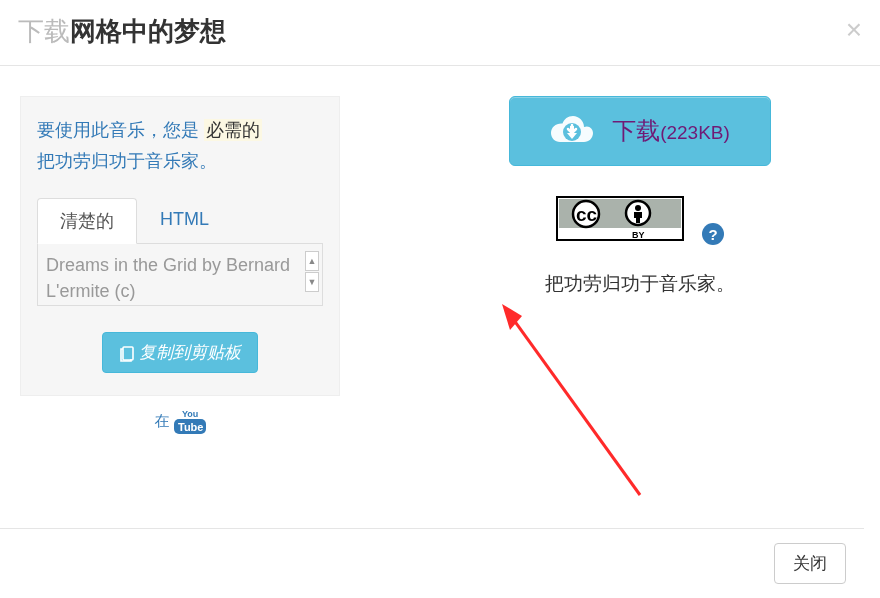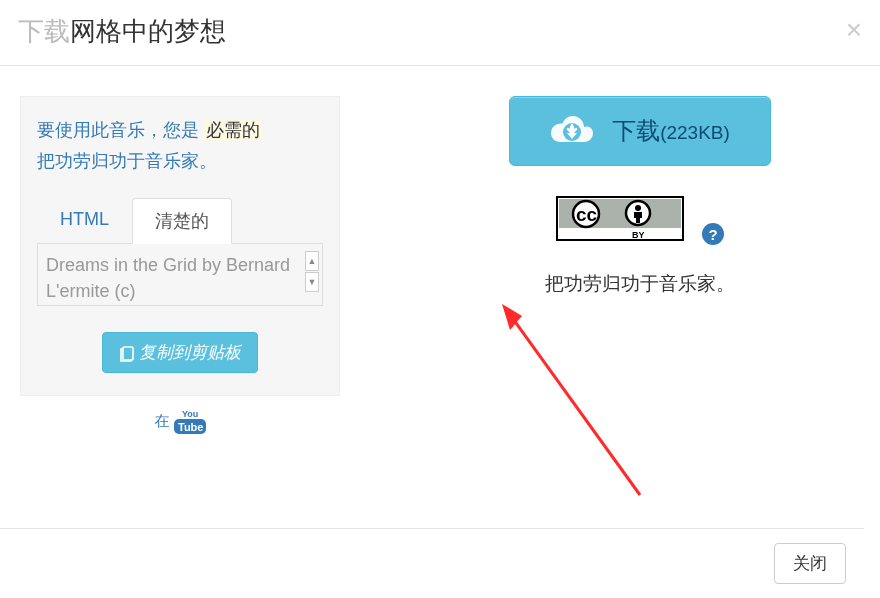--- a/index.html
+++ b/index.html
@@ -19,21 +19,21 @@
     position: relative;
   }
   .title-prefix {
     font-size: 26px;
     color: #bbb;
     font-weight: 300;
   }
   .title-name {
     font-size: 26px;
     color: #333;
-    font-weight: 400;
+    font-weight: 700;
   }
   .close-x {
     position: absolute;
     right: 18px;
     top: 16px;
     font-size: 28px;
     color: #ccc;
     cursor: pointer;
     line-height: 1;
   }
@@ -148,21 +148,21 @@
     display: flex;
     flex-direction: column;
     align-items: center;
   }
   .download-btn {
     width: 262px;
     background: #5bc0de;
     border: 1px solid #46b8da;
     border-radius: 6px;
     padding: 16px 12px;
-    color: #0c4a6e;
+    color: #701a75;
     display: flex;
     align-items: center;
     justify-content: center;
     gap: 18px;
     cursor: pointer;
     box-shadow: inset 0 1px 0 rgba(255,255,255,0.3);
   }
   .download-txt {
     font-size: 24px;
     font-weight: 400;
@@ -232,22 +232,22 @@
 
   <div class="left">
     <div class="attribution-box">
       <div class="attr-text">
         <span>要使用此音乐，您是</span>
         <span class="required-badge">必需的</span><br>
         <span>把功劳归功于音乐家。</span>
       </div>
 
       <div class="tabs">
+        <div class="tab active">清楚的</div>
         <div class="tab">HTML</div>
-        <div class="tab active">清楚的</div>
       </div>
 
       <div class="credit-area">
         <textarea class="credit-text" readonly="" style="">Dreams in the Grid by Bernard L'ermite (c)</textarea>
         <div class="spinner">
           <div class="spin-btn">▲</div>
           <div class="spin-btn">▼</div>
         </div>
       </div>
 

